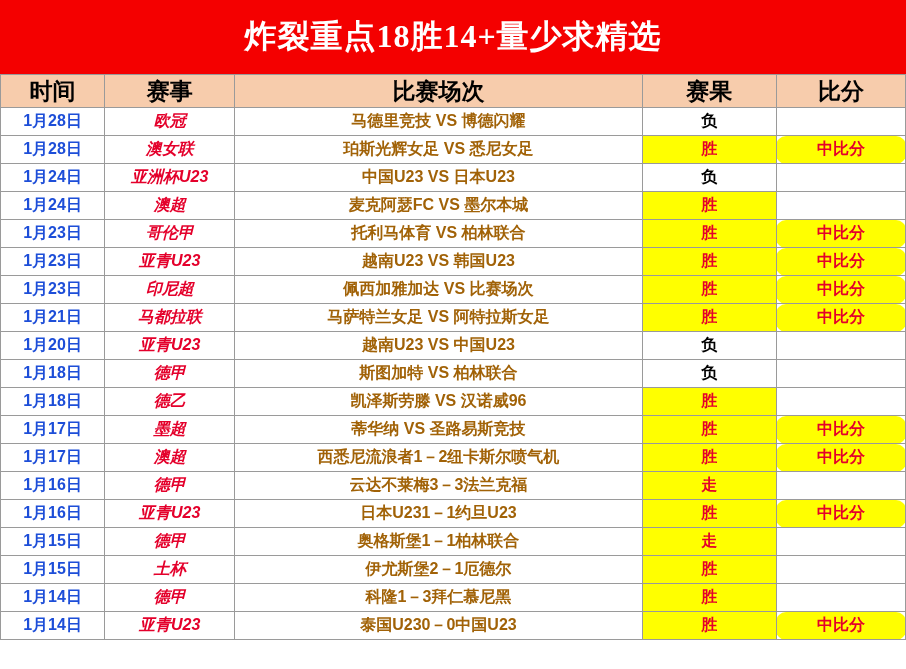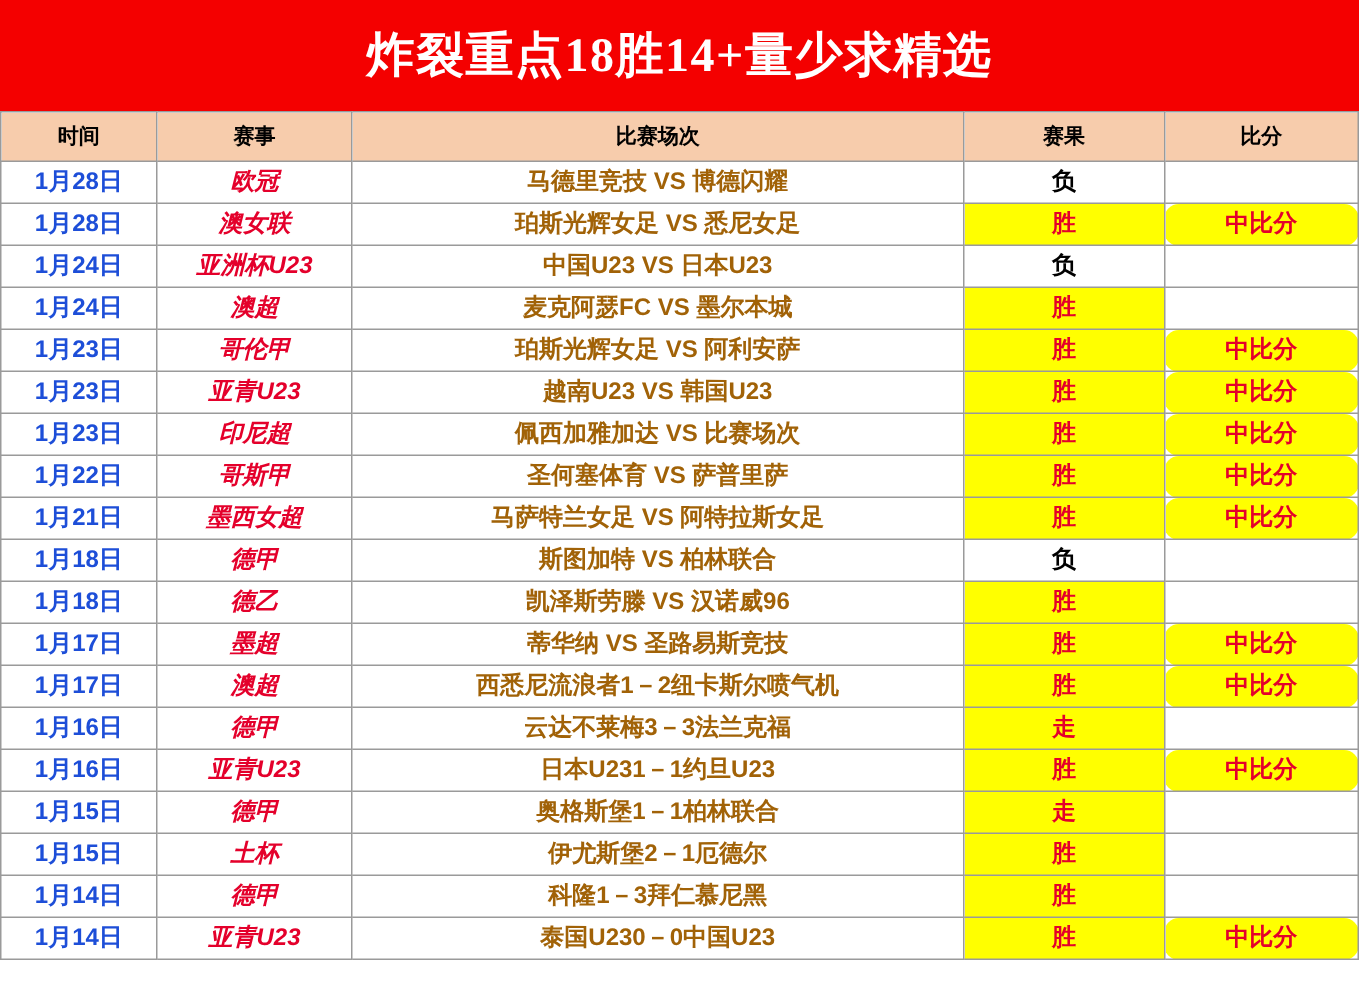--- a/index.html
+++ b/index.html
@@ -51,21 +51,21 @@
     font-size: 16px;
     font-weight: bold;
     overflow: hidden;
     white-space: nowrap;
     font-family: "Liberation Sans", sans-serif;
   }
   table.sheet thead th {
     background: #f7ccac;
     color: #000000;
     height: 32px;
-    font-size: 14px;
+    font-size: 23px;
   }
   .col-time   { width: 104px; }
   .col-league { width: 130px; }
   .col-match  { width: 407px; }
   .col-result { width: 134px; }
   .col-score  { width: 129px; }
 
   td.time   { color: #1d4ed8; }
   td.league { color: #e4002b; font-style: italic; }
   td.match  { color: #a16207; font-size: 17px; }
@@ -127,51 +127,51 @@
         <tr>
           <td class="time">1月24日</td>
           <td class="league">澳超</td>
           <td class="match">麦克阿瑟FC  VS  墨尔本城</td>
           <td class="result hl">胜</td>
           <td class="score plain"></td>
         </tr>
         <tr>
           <td class="time">1月23日</td>
           <td class="league">哥伦甲</td>
-          <td class="match">珀斯光辉女足  VS  阿利安萨</td>
+          <td class="match">托利马体育  VS  柏林联合</td>
           <td class="result hl">胜</td>
           <td class="score hl">中比分</td>
         </tr>
         <tr>
           <td class="time">1月23日</td>
           <td class="league">亚青U23</td>
           <td class="match">越南U23  VS  韩国U23</td>
           <td class="result hl">胜</td>
           <td class="score hl">中比分</td>
         </tr>
         <tr>
           <td class="time">1月23日</td>
           <td class="league">印尼超</td>
           <td class="match">佩西加雅加达  VS  比赛场次</td>
           <td class="result hl">胜</td>
           <td class="score hl">中比分</td>
         </tr>
         <tr>
-          <td class="time">1月22日</td>
-          <td class="league">哥斯甲</td>
-          <td class="match">圣何塞体育  VS  萨普里萨</td>
-          <td class="result hl">胜</td>
-          <td class="score hl">中比分</td>
-        </tr>
-        <tr>
           <td class="time">1月21日</td>
-          <td class="league">墨西女超</td>
+          <td class="league">马都拉联</td>
           <td class="match">马萨特兰女足  VS  阿特拉斯女足</td>
           <td class="result hl">胜</td>
           <td class="score hl">中比分</td>
+        </tr>
+        <tr>
+          <td class="time">1月20日</td>
+          <td class="league">亚青U23</td>
+          <td class="match">越南U23  VS  中国U23</td>
+          <td class="result loss">负</td>
+          <td class="score plain"></td>
         </tr>
         <tr>
           <td class="time">1月18日</td>
           <td class="league">德甲</td>
           <td class="match">斯图加特  VS  柏林联合</td>
           <td class="result loss">负</td>
           <td class="score plain"></td>
         </tr>
         <tr>
           <td class="time">1月18日</td>

